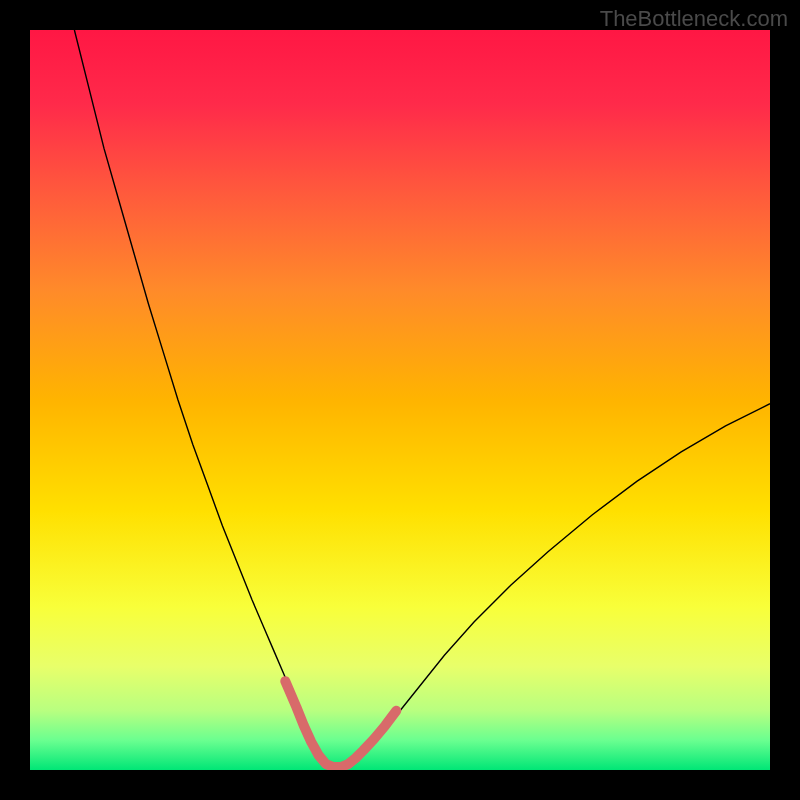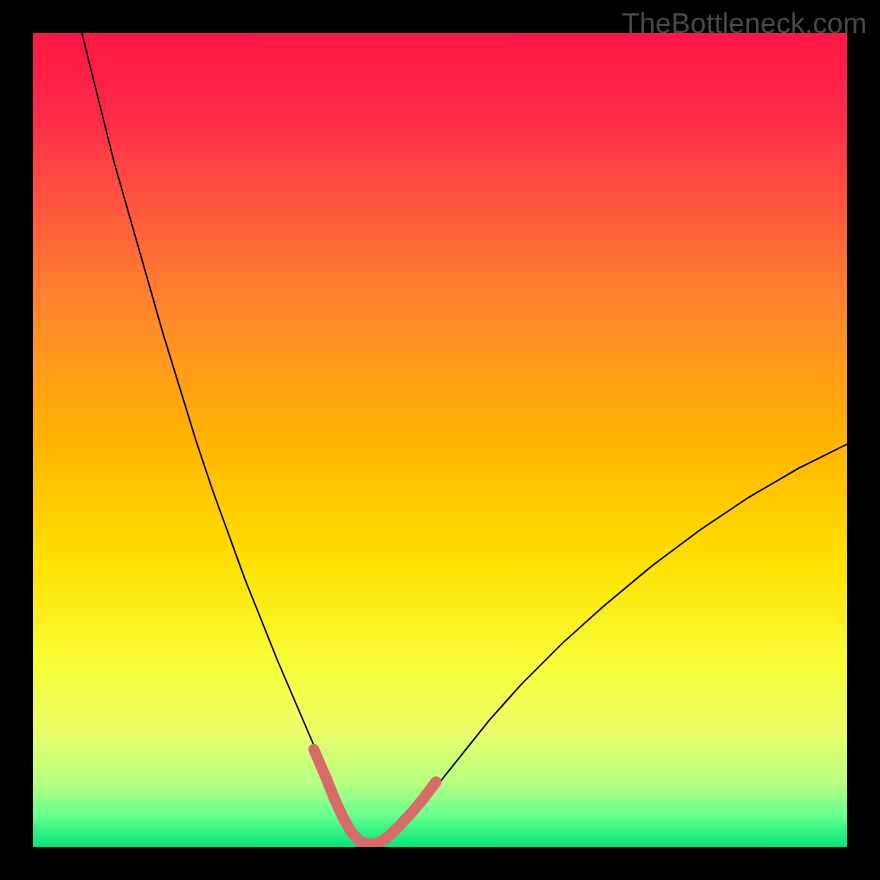--- a/index.html
+++ b/index.html
@@ -8,21 +8,21 @@
     width: 800px;
     height: 800px;
     position: relative;
     background: #000;
   }
   .watermark {
     position: absolute;
     top: 6px;
     right: 12px;
     font-family: Arial, Helvetica, sans-serif;
-    font-size: 26px;
+    font-size: 22px;
     color: #4a4a4a;
     font-weight: 400;
     z-index: 10;
   }
   .plot-area {
     position: absolute;
     left: 30px;
     top: 30px;
     width: 740px;
     height: 740px;

